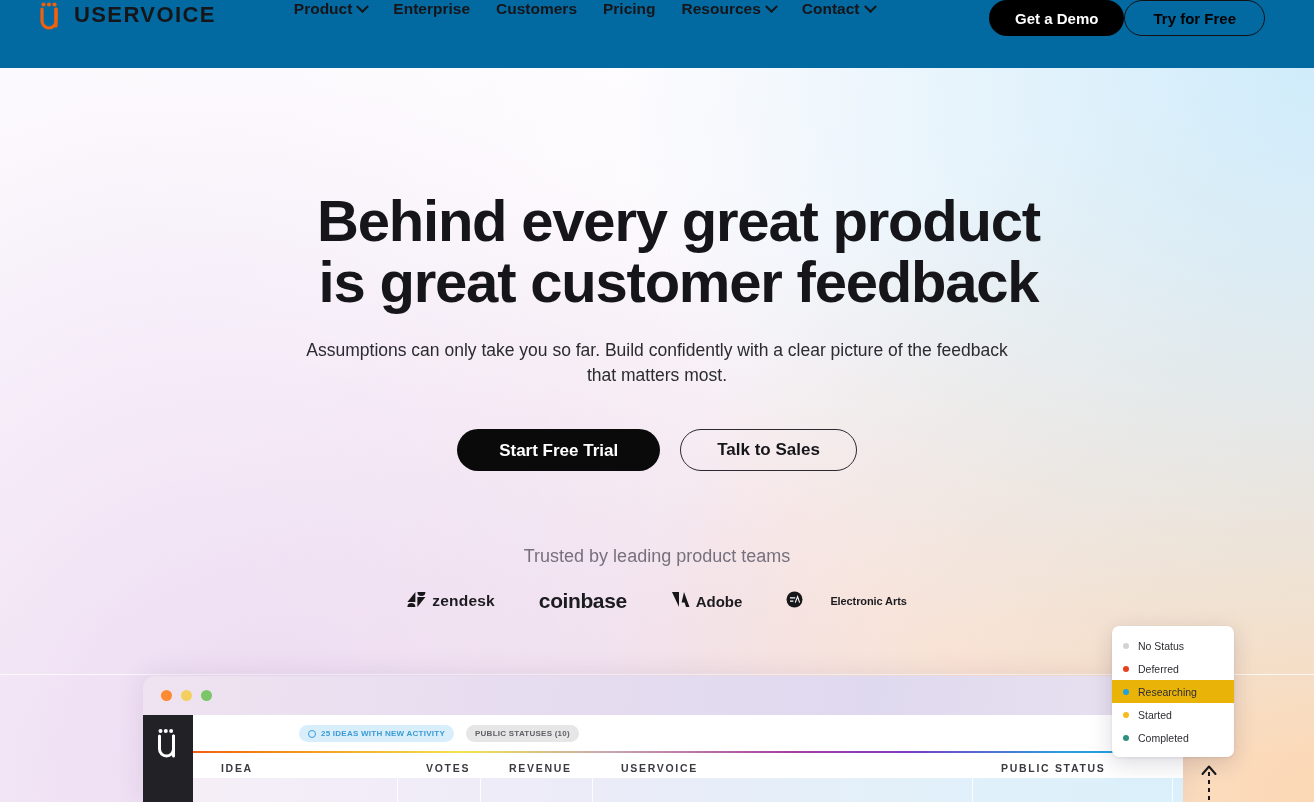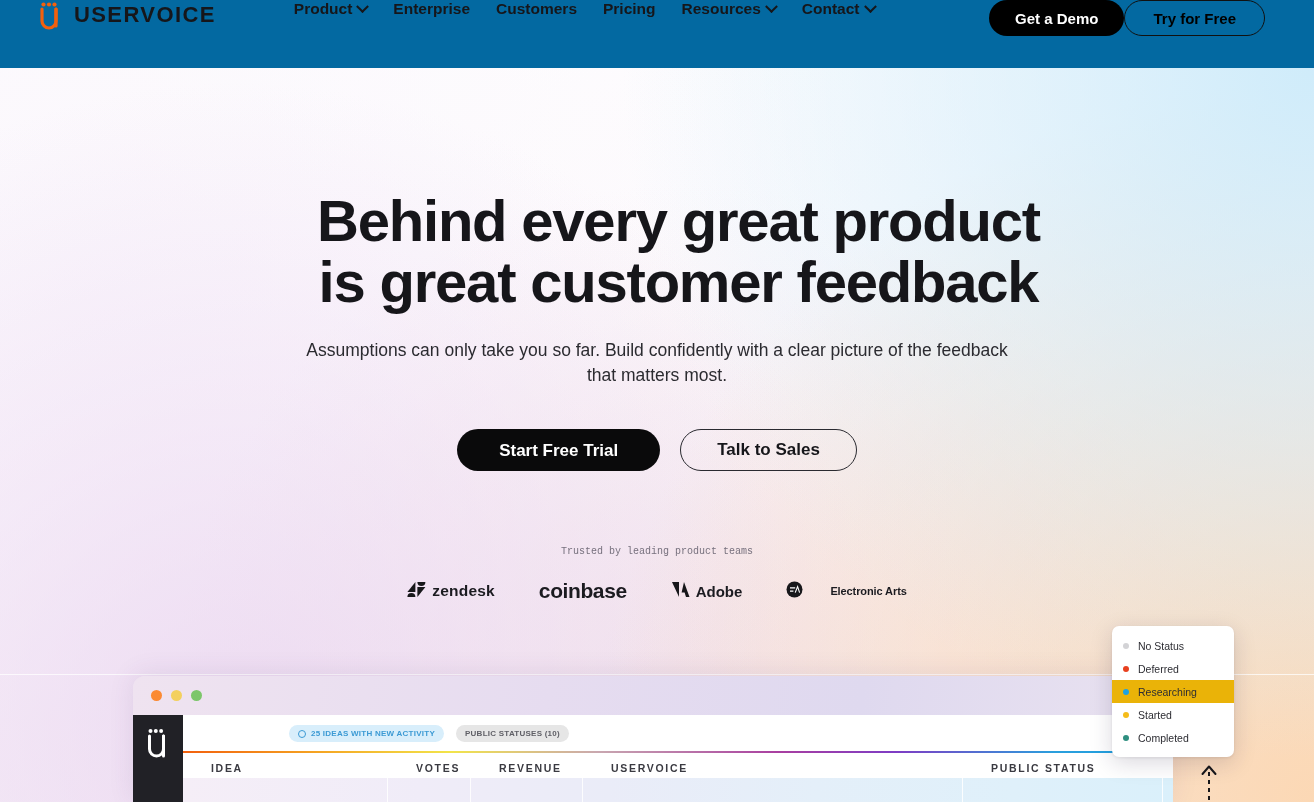--- a/index.html
+++ b/index.html
@@ -79,21 +79,21 @@
     font-family:inherit;
   }
   .cta-outline {
     background:transparent; color:#16161a; border:1.6px solid #2a2a30; border-radius:999px;
     font-size:17px; font-weight:700; height:42px; padding:0 36px; cursor:pointer;
     font-family:inherit;
   }
 
   
   #trusted { margin-top:75px; text-align:center; }
-  #trusted-label { font-size:10px; color:#77717e;font-family:Liberation Mono, monospace; }
+  #trusted-label { font-size:18px; color:#77717e; }
   #logo-row {
     margin-top:22px; display:flex; justify-content:center; align-items:center; gap:44px;
     color:#1b1b20;
   }
   .logo-item { display:flex; align-items:center; gap:6px; font-weight:700; }
   .logo-zendesk { font-size:15.5px; letter-spacing:.2px; }
   .logo-coinbase { font-size:21px; letter-spacing:-.4px; }
   .logo-adobe { font-size:15px; }
   .logo-ea { font-size:11px; letter-spacing:-.1px;margin-left:21px; }
 
@@ -106,21 +106,21 @@
   }
   .status-item {
     display:flex; align-items:center; gap:9px; height:23px;
     padding:0 11px; font-size:10.5px; color:#2d2d33; cursor:pointer;
   }
   .status-item.sel { background:#eab308; }
   .dot { width:6px; height:6px; border-radius:50%; flex:0 0 6px; }
 
   
   #mockup {
-    position:absolute; left:133px; top:676px; width:1040px; height:126px;
+    position:absolute; left:143px; top:676px; width:1040px; height:126px;
     border-radius:12px 12px 0 0; overflow:hidden; z-index:10;
     box-shadow:0 -2px 26px rgba(80,50,110,.10);
   }
   #mock-titlebar {
     height:39px;
     background:linear-gradient(100deg,#efe3f0 0%,#e6dcf0 40%,#dfd9ef 70%,#e9e2f0 100%);
     display:flex; align-items:center; padding-left:18px; gap:9px;
   }
   .tl-dot { width:11px; height:11px; border-radius:50%; }
   #mock-body { display:flex; height:87px; background:#fff; }

